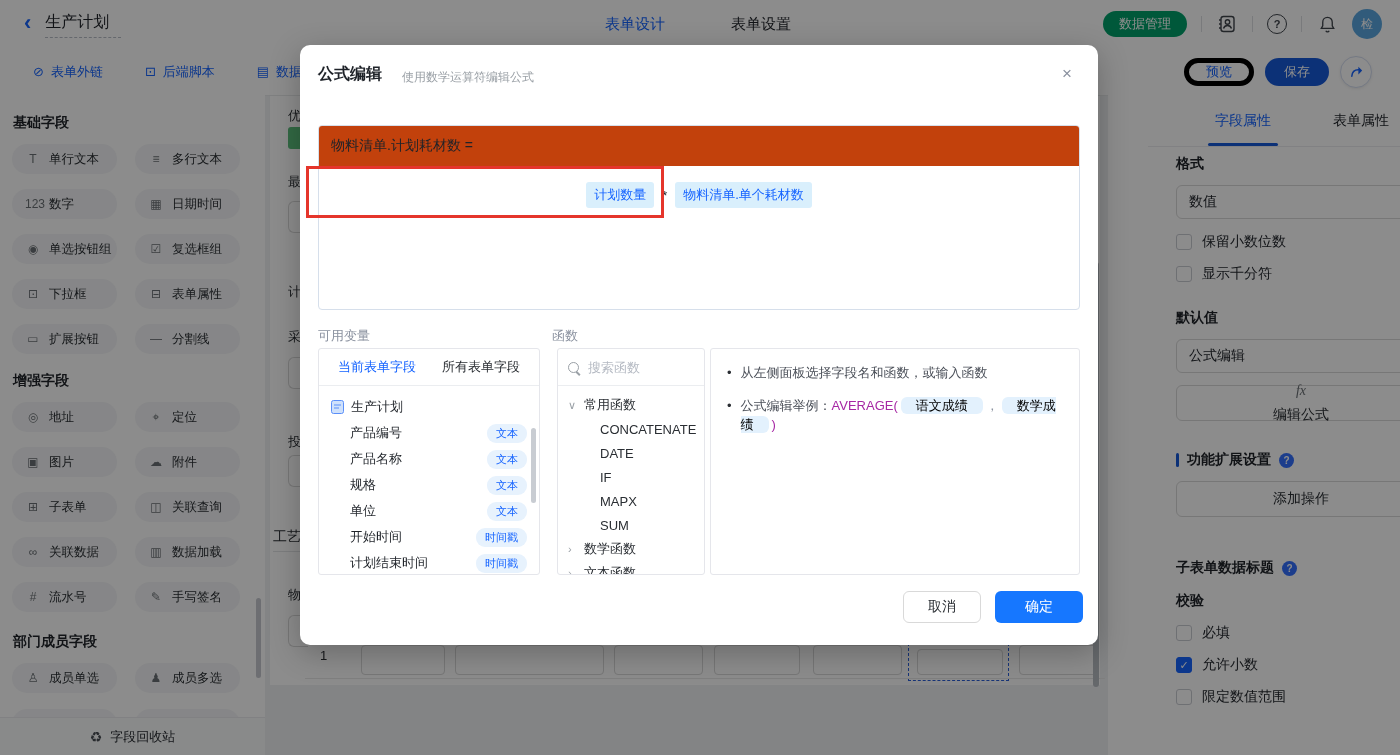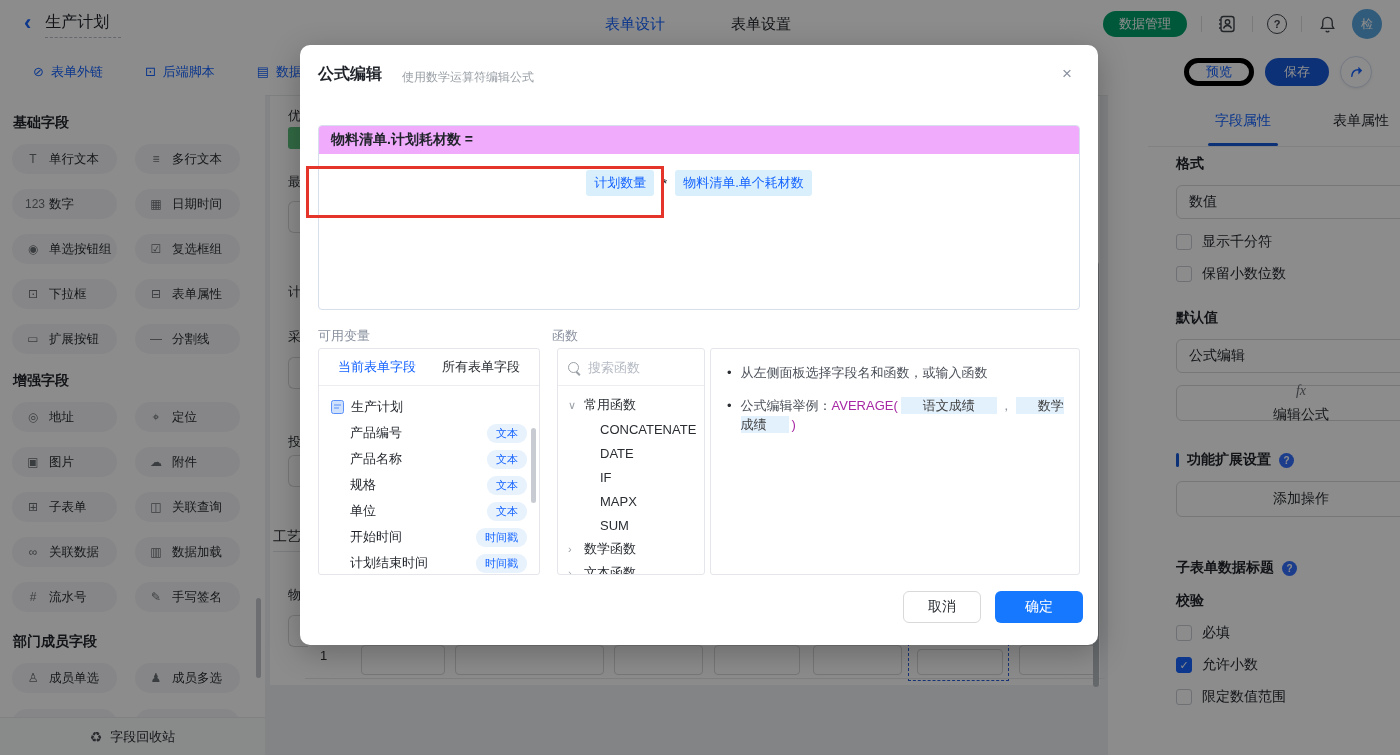--- a/index.html
+++ b/index.html
@@ -80,21 +80,21 @@
   .qmark{width:15px;height:15px;border-radius:50%;background:#3370ff;color:#fff;font-size:10px;display:flex;align-items:center;justify-content:center;font-weight:700;cursor:pointer;}
   .rpanel-scroll{position:absolute;right:3px;top:230px;width:5px;height:330px;border-radius:3px;background:#c6c9cf;}
   .mt40{margin-top:40px;} .mt26{margin-top:26px;} .mt20{margin-top:15px;} .mt12{margin-top:12px;flex-direction:column;}
   
   .overlay{position:absolute;left:0;top:0;width:1400px;height:755px;background:rgba(0,0,0,.45);z-index:10;}
   .modal{position:absolute;left:300px;top:45px;width:798px;height:600px;background:#fff;border-radius:10px;z-index:20;box-shadow:0 8px 30px rgba(0,0,0,.25);}
   .m-title{position:absolute;left:18px;top:19px;font-size:16px;font-weight:700;color:#1f2329;}
   .m-sub{position:absolute;left:102px;top:24px;font-size:12px;color:#9aa0a6;}
   .m-close{position:absolute;right:26px;top:20px;font-size:17px;color:#8a919f;cursor:pointer;line-height:1;}
   .fbox{position:absolute;left:18px;top:80px;width:762px;height:185px;border:1px solid #d6dfeb;border-radius:4px;box-sizing:border-box;overflow:hidden;}
-  .fbox-head{height:28px;background:#f0abfc;display:flex;align-items:center;padding:0 12px;font-size:14px;color:#1f2329;font-weight:bold;}
+  .fbox-head{height:40px;background:#c2410c;display:flex;align-items:center;padding:0 12px;font-size:14px;color:#1f2329;}
   .fbox-body{padding:16px 12px;display:flex;align-items:center;gap:8px;flex-wrap:wrap;justify-content:center;}
   .ftoken{font-size:13px;color:#1664ff;}
   .ftoken.chip{background:#d9effc;border-radius:3px;padding:4px 8px;}
   .ftoken:not(.chip){color:#1f2329;}
   .plabel{position:absolute;top:282px;font-size:13px;color:#8a919f;}
   .panel{position:absolute;top:303px;height:227px;border:1px solid #e5e6eb;border-radius:3px;box-sizing:border-box;background:#fff;overflow:hidden;}
   .vpanel{left:18px;width:222px;}
   .vtabs{height:36px;border-bottom:1px solid #ebedf0;display:flex;align-items:center;justify-content:space-around;padding:0 6px;}
   .vtab{font-size:13px;color:#2a2e33;cursor:pointer;}
   .vtab.active{color:#1664ff;}
@@ -111,21 +111,21 @@
   .srch input{border:none;outline:none;width:100px;font-size:13px;color:#1f2329;font-family:inherit;}
   .srch input::placeholder{color:#b4b9c2;}
   .flist{padding:7px 0 0 10px;position:relative;}
   .frow{display:flex;align-items:center;gap:6px;height:24px;font-size:13px;color:#2a2e33;cursor:pointer;}
   .frow .gly{color:#9aa0a6;font-size:11px;width:10px;}
   .frow.item{padding-left:16px;}
   .hpanel{left:410px;width:370px;}
   .hrow{display:flex;align-items:flex-start;gap:9px;padding:14px 14px 0 16px;font-size:13px;color:#4a4f58;line-height:19px;}
   .hrow .dot{font-size:13px;color:#2a2e33;}
   .hfn{color:#a626a4;}
-  .hchip{background:#e3f1fd;color:#404040;border-radius:0;padding:1px 22px;margin:0 3px;}
+  .hchip{background:#e3f1fd;color:#000000;border-radius:6px;padding:1px 15px;margin:0 3px;}
   .hcomma{color:#8a919f;}
   .m-footer{position:absolute;right:15px;bottom:22px;display:flex;gap:14px;}
   .btn-cancel{width:78px;height:32px;border:1px solid #d9d9d9;border-radius:6px;background:#fff;font-size:14px;color:#2a2e33;cursor:pointer;}
   .btn-ok{width:88px;height:32px;border:none;border-radius:6px;background:#1677ff;font-size:14px;color:#fff;cursor:pointer;}
   
   .red-annot{position:absolute;left:306px;top:166px;width:352px;height:46px;border:3px solid #e5352b;z-index:30;}
 </style>
 </head>
 <body>
 
@@ -363,26 +363,26 @@
   <div class="rbody">
     <div class="rlabel">格式</div>
     <div class="rsel">
       <span>数值</span>
       <span class="chv">∨</span>
     </div>
     <div>
 
         <div class="cbrow">
           <span class="cb"></span>
-          <span class="cb-label">显示千分符</span>
+          <span class="cb-label">保留小数位数</span>
         </div>
 
         <div class="cbrow">
           <span class="cb"></span>
-          <span class="cb-label">保留小数位数</span>
+          <span class="cb-label">显示千分符</span>
         </div>
       </div>
     <div class="rlabel mt26">默认值</div>
     <div class="rsel">
       <span>公式编辑</span>
       <span class="chv">∨</span>
     </div>
     <button class="rbtn mt12">
       <span class="fxp">fx</span>
       <span>编辑公式</span>

